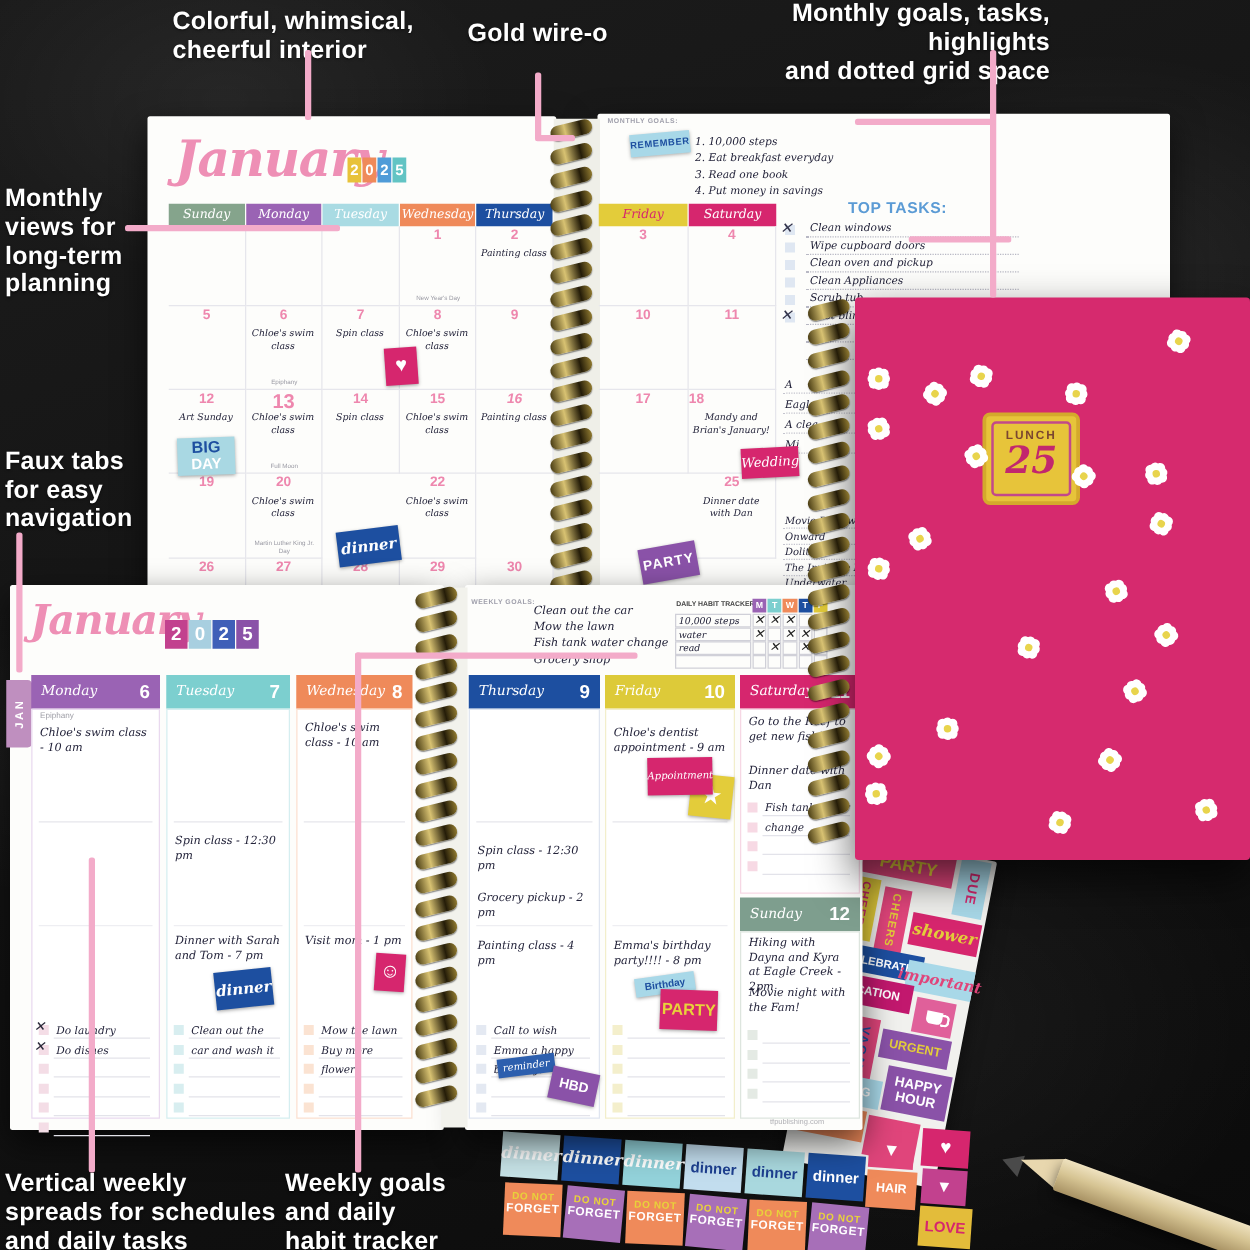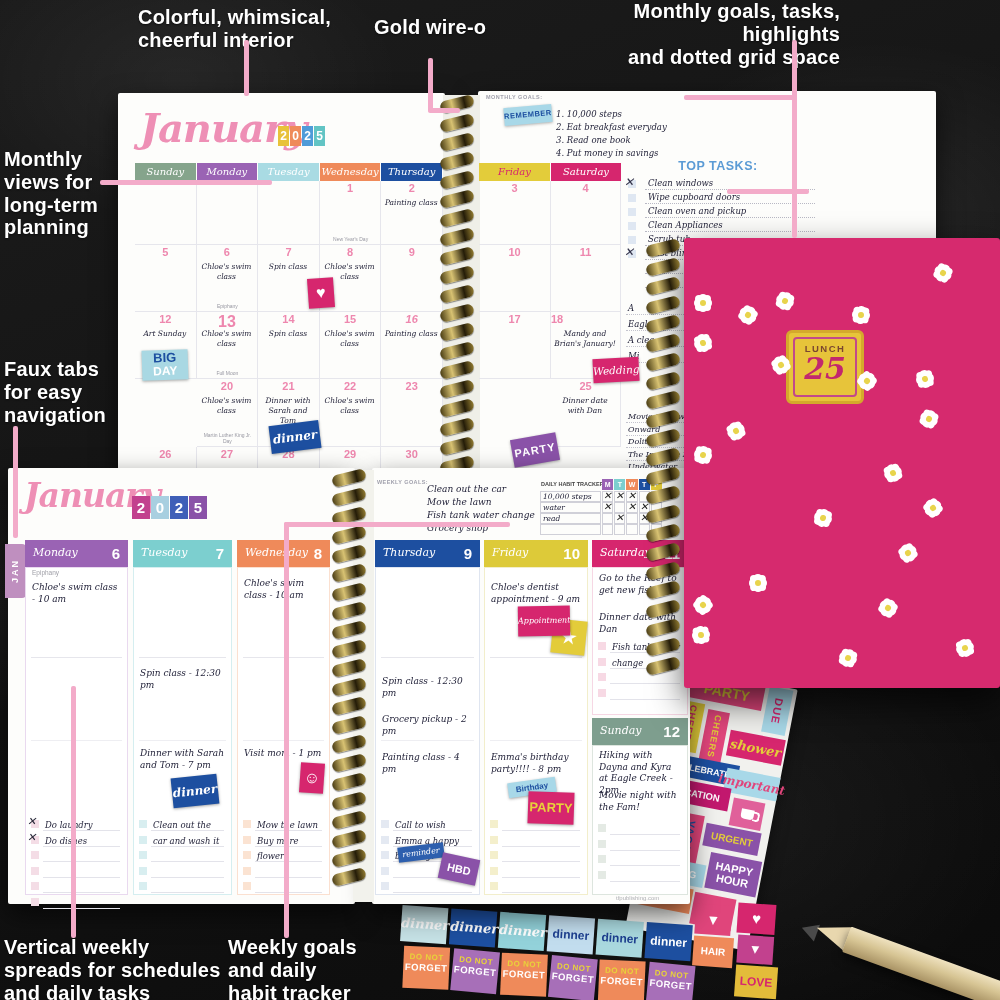--- a/index.html
+++ b/index.html
@@ -149,36 +149,32 @@
       <div class="abs hw" style="left: 3px; top: 17px; width: 53.6px; text-align: center; font-size: 7.5px; line-height: 1.35; white-space: pre-line;">Spin class</div>
     </div>
     <div class="abs" style="left: 319.8px; top: 312px; width: 61.6px; height: 67px; border-right: 1px solid rgb(230, 230, 236); border-bottom: 1px solid rgb(230, 230, 236); z-index: 3; box-sizing: border-box;">
       <div class="abs" style="left: 0px; top: 1px; width: 100%; text-align: center; color: rgb(238, 135, 174); font-weight: bold; font-size: 11px;">15</div>
       <div class="abs hw" style="left: 3px; top: 17px; width: 53.6px; text-align: center; font-size: 7.5px; line-height: 1.35; white-space: pre-line;">Chloe's swim class</div>
     </div>
     <div class="abs" style="left: 381.4px; top: 312px; width: 61.6px; height: 67px; border-right: 1px solid rgb(230, 230, 236); border-bottom: 1px solid rgb(230, 230, 236); z-index: 3; box-sizing: border-box;">
       <div class="abs" style="left: 0px; top: 1px; width: 100%; text-align: center; color: rgb(238, 135, 174); font-weight: bold; font-size: 11px; font-style: italic;">16</div>
       <div class="abs hw" style="left: 3px; top: 17px; width: 53.6px; text-align: center; font-size: 7.5px; line-height: 1.35; white-space: pre-line;">Painting class</div>
     </div>
+    <div class="abs" style="left: 135px; top: 379px; width: 61.6px; height: 68px; border-right: 1px solid rgb(230, 230, 236); border-bottom: 1px solid rgb(230, 230, 236); z-index: 3; box-sizing: border-box;">
+      <div class="abs" style="left: 0px; top: 1px; width: 100%; text-align: center; color: rgb(238, 135, 174); font-weight: bold; font-size: 11px;">19</div>
+    </div>
     <div class="abs" style="left: 196.6px; top: 379px; width: 61.6px; height: 68px; border-right: 1px solid rgb(230, 230, 236); border-bottom: 1px solid rgb(230, 230, 236); z-index: 3; box-sizing: border-box;">
       <div class="abs" style="left: 0px; top: 1px; width: 100%; text-align: center; color: rgb(238, 135, 174); font-weight: bold; font-size: 11px;">20</div>
       <div class="abs hw" style="left: 3px; top: 17px; width: 53.6px; text-align: center; font-size: 7.5px; line-height: 1.35; white-space: pre-line;">Chloe's swim class</div>
       <div class="abs" style="left: 2px; bottom: 2px; width: 57.6px; text-align: center; font-size: 5px; color: rgb(152, 152, 162); line-height: 1.2;">Martin Luther King Jr. Day</div>
     </div>
-    <div class="abs" style="left: 258.2px; top: 379px; width: 61.6px; height: 68px; border-right: 1px solid rgb(230, 230, 236); border-bottom: 1px solid rgb(230, 230, 236); z-index: 3; box-sizing: border-box;">
-      <div class="abs" style="left: 0px; top: 1px; width: 100%; text-align: center; color: rgb(238, 135, 174); font-weight: bold; font-size: 11px;">21</div>
-      <div class="abs hw" style="left: 3px; top: 17px; width: 53.6px; text-align: center; font-size: 7.5px; line-height: 1.35; white-space: pre-line;">Dinner with Sarah and Tom</div>
-    </div>
     <div class="abs hw" style="left: 270.2px; top: 423px; width: 50px; height: 28px; background: rgb(29, 79, 160); transform: rotate(-7deg); z-index: 4; color: rgb(255, 255, 255); font-weight: bold; font-size: 12px; text-align: center; line-height: 28px; box-shadow: rgba(0, 0, 0, 0.35) 0px 1px 3px;">dinner</div>
     <div class="abs" style="left: 319.8px; top: 379px; width: 61.6px; height: 68px; border-right: 1px solid rgb(230, 230, 236); border-bottom: 1px solid rgb(230, 230, 236); z-index: 3; box-sizing: border-box;">
       <div class="abs" style="left: 0px; top: 1px; width: 100%; text-align: center; color: rgb(238, 135, 174); font-weight: bold; font-size: 11px;">22</div>
       <div class="abs hw" style="left: 3px; top: 17px; width: 53.6px; text-align: center; font-size: 7.5px; line-height: 1.35; white-space: pre-line;">Chloe's swim class</div>
-    </div>
-    <div class="abs" style="left: 381.4px; top: 379px; width: 61.6px; height: 68px; border-right: 1px solid rgb(230, 230, 236); border-bottom: 1px solid rgb(230, 230, 236); z-index: 3; box-sizing: border-box;">
-      <div class="abs" style="left: 0px; top: 1px; width: 100%; text-align: center; color: rgb(238, 135, 174); font-weight: bold; font-size: 11px;">23</div>
     </div>
     <div class="abs" style="left: 135px; top: 447px; width: 61.6px; height: 33px; border-right: 1px solid rgb(230, 230, 236); border-bottom: 1px solid rgb(230, 230, 236); z-index: 3; box-sizing: border-box;">
       <div class="abs" style="left: 0px; top: 1px; width: 100%; text-align: center; color: rgb(238, 135, 174); font-weight: bold; font-size: 11px;">26</div>
     </div>
     <div class="abs" style="left: 196.6px; top: 447px; width: 61.6px; height: 33px; border-right: 1px solid rgb(230, 230, 236); border-bottom: 1px solid rgb(230, 230, 236); z-index: 3; box-sizing: border-box;">
       <div class="abs" style="left: 0px; top: 1px; width: 100%; text-align: center; color: rgb(238, 135, 174); font-weight: bold; font-size: 11px;">27</div>
     </div>
     <div class="abs" style="left: 258.2px; top: 447px; width: 61.6px; height: 33px; border-right: 1px solid rgb(230, 230, 236); border-bottom: 1px solid rgb(230, 230, 236); z-index: 3; box-sizing: border-box;">
       <div class="abs" style="left: 0px; top: 1px; width: 100%; text-align: center; color: rgb(238, 135, 174); font-weight: bold; font-size: 11px;">28</div>
     </div>

